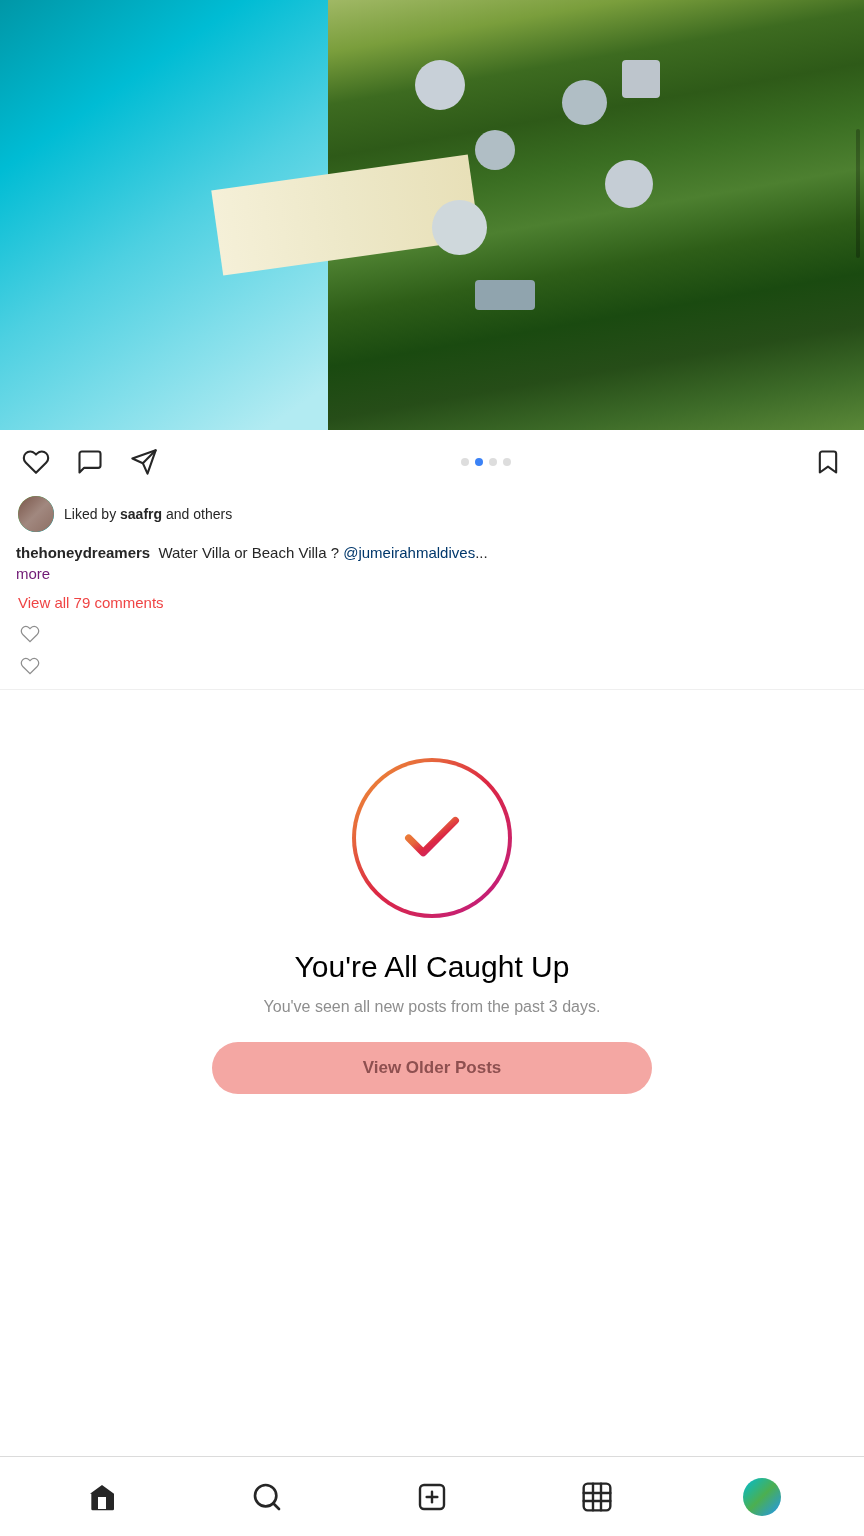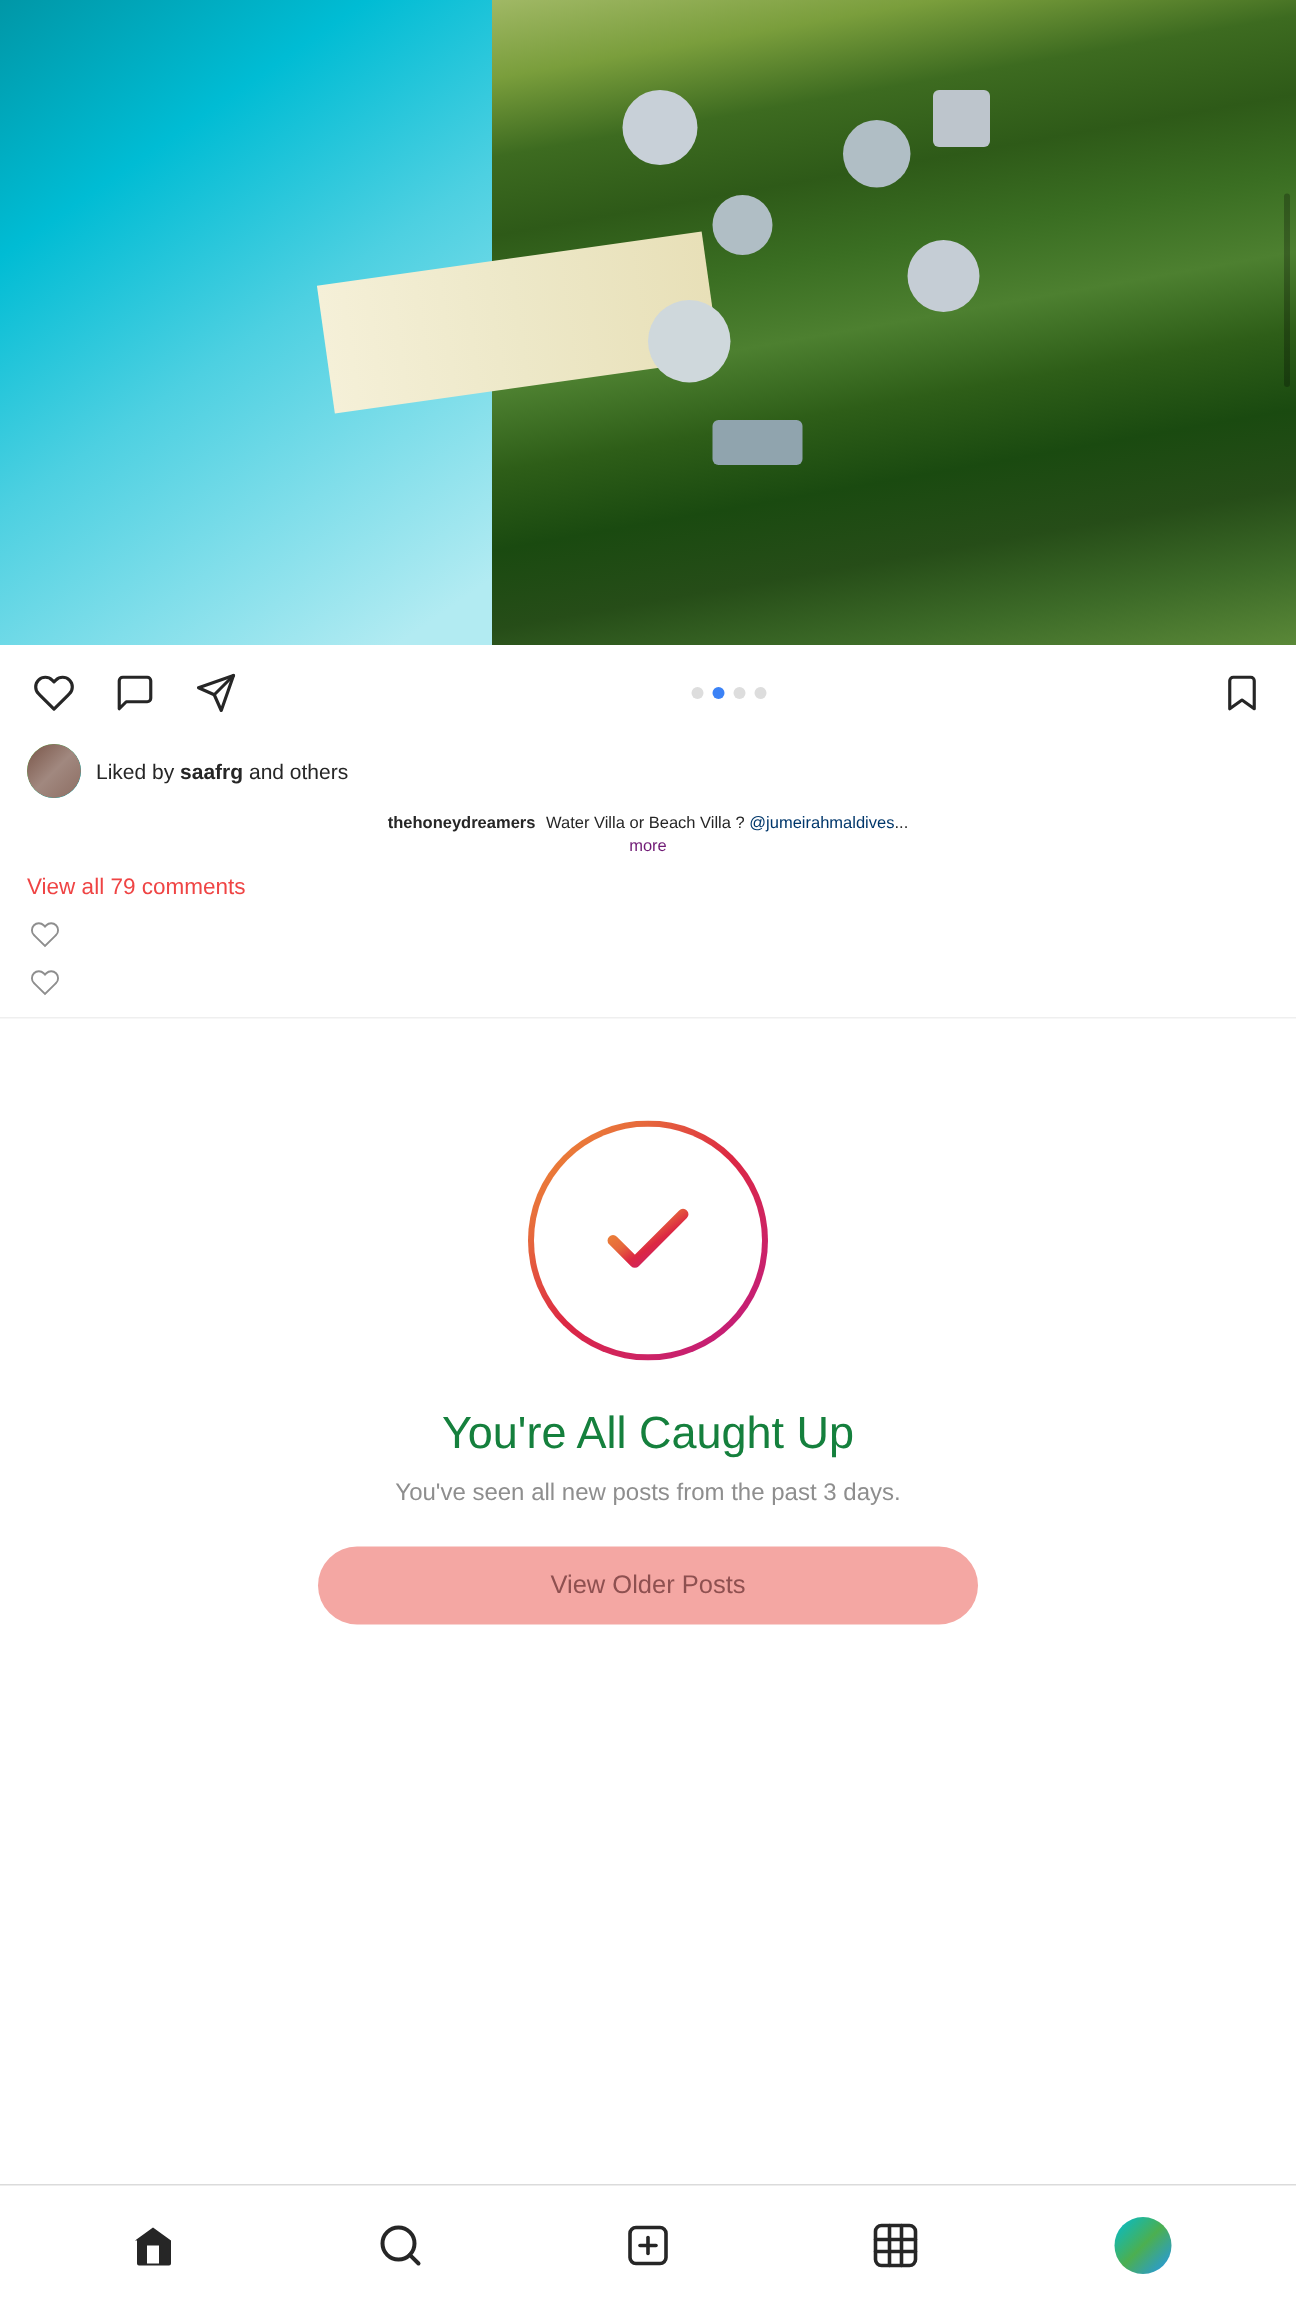--- a/index.html
+++ b/index.html
@@ -137,25 +137,24 @@
     .likes-text {
       font-size: 14px;
       color: #262626;
     }
     .likes-text strong {
       font-weight: 600;
     }
 
     
     .caption {
-      padding: 2px 32px 6px;
-      font-size: 11px;
+      padding: 2px 16px 6px;
+      font-size: 15px;
       line-height: 1.4;
       color: #262626;
-      text-align: center;
     }
     .caption .username {
       font-weight: 700;
       margin-right: 4px;
     }
     .caption .mention {
       color: #00376b;
       font-weight: 400;
     }
     .caption .more {
@@ -217,39 +216,39 @@
       justify-content: center;
       margin-bottom: 32px;
     }
     .checkmark-circle svg {
       width: 70px;
       height: 70px;
     }
     .caught-up-title {
       font-size: 30px;
       font-weight: 400;
-      color: #15803d;
+      color: #000000;
       margin-bottom: 12px;
       text-align: right;
     }
     .caught-up-subtitle {
       font-size: 16px;
       color: #8e8e8e;
       text-align: center;
       margin-bottom: 24px;
       line-height: 1.4;
     }
     .view-older-btn {
       background: #f4a7a3;
       color: #8e5050;
       border: none;
       border-radius: 50px;
       padding: 16px 48px;
       font-size: 17px;
-      font-weight: 400;
+      font-weight: 700;
       cursor: pointer;
       width: 80%;
       max-width: 440px;
     }
 
     
     .bottom-nav {
       position: fixed;
       bottom: 0;
       left: 0;

